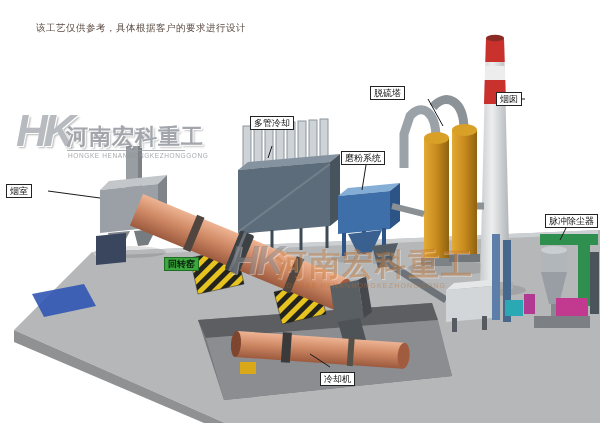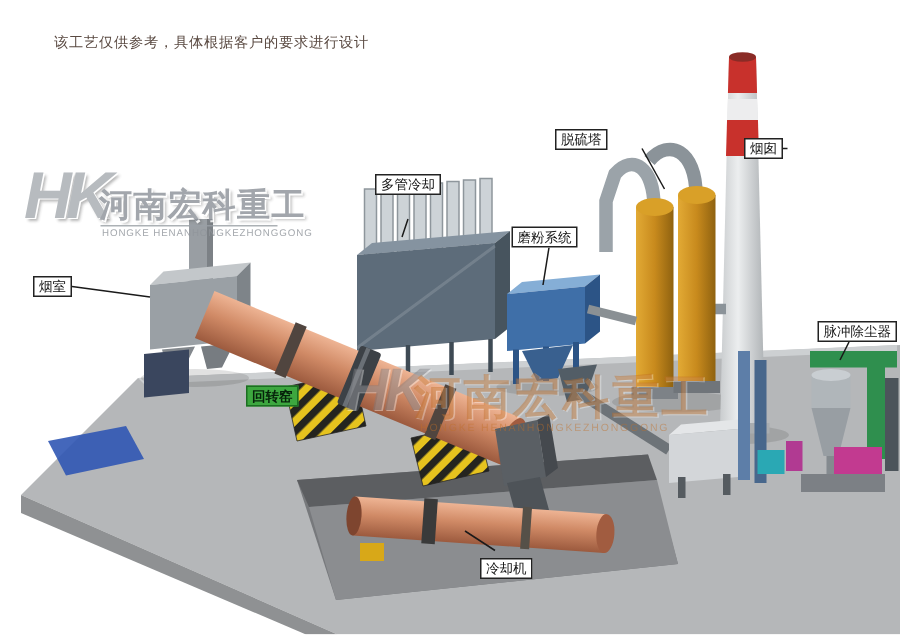--- a/index.html
+++ b/index.html
@@ -243,21 +243,21 @@
     <div class="logo-rule"></div>
     <div class="logo-en">HONGKE HENANHONGKEZHONGGONG</div>
   </div>
 
   <div class="watermark">
     <div class="wm-hk">HK</div>
     <div class="wm-cn">河南宏科重工</div>
     <div class="wm-en">HONGKE HENANHONGKEZHONGGONG</div>
   </div>
 
-  <div class="eq-label" style="left:22px;top:184px">烟室</div>
+  <div class="eq-label" style="left:6px;top:184px">烟室</div>
   <div class="eq-label green" style="left:164px;top:257px">回转窑</div>
   <div class="eq-label" style="left:250px;top:116px">多管冷却</div>
   <div class="eq-label" style="left:341px;top:151px">磨粉系统</div>
   <div class="eq-label" style="left:370px;top:86px">脱硫塔</div>
   <div class="eq-label" style="left:496px;top:92px">烟囱</div>
   <div class="eq-label" style="left:545px;top:214px">脉冲除尘器</div>
   <div class="eq-label" style="left:320px;top:372px">冷却机</div>
 
 </div>
 

